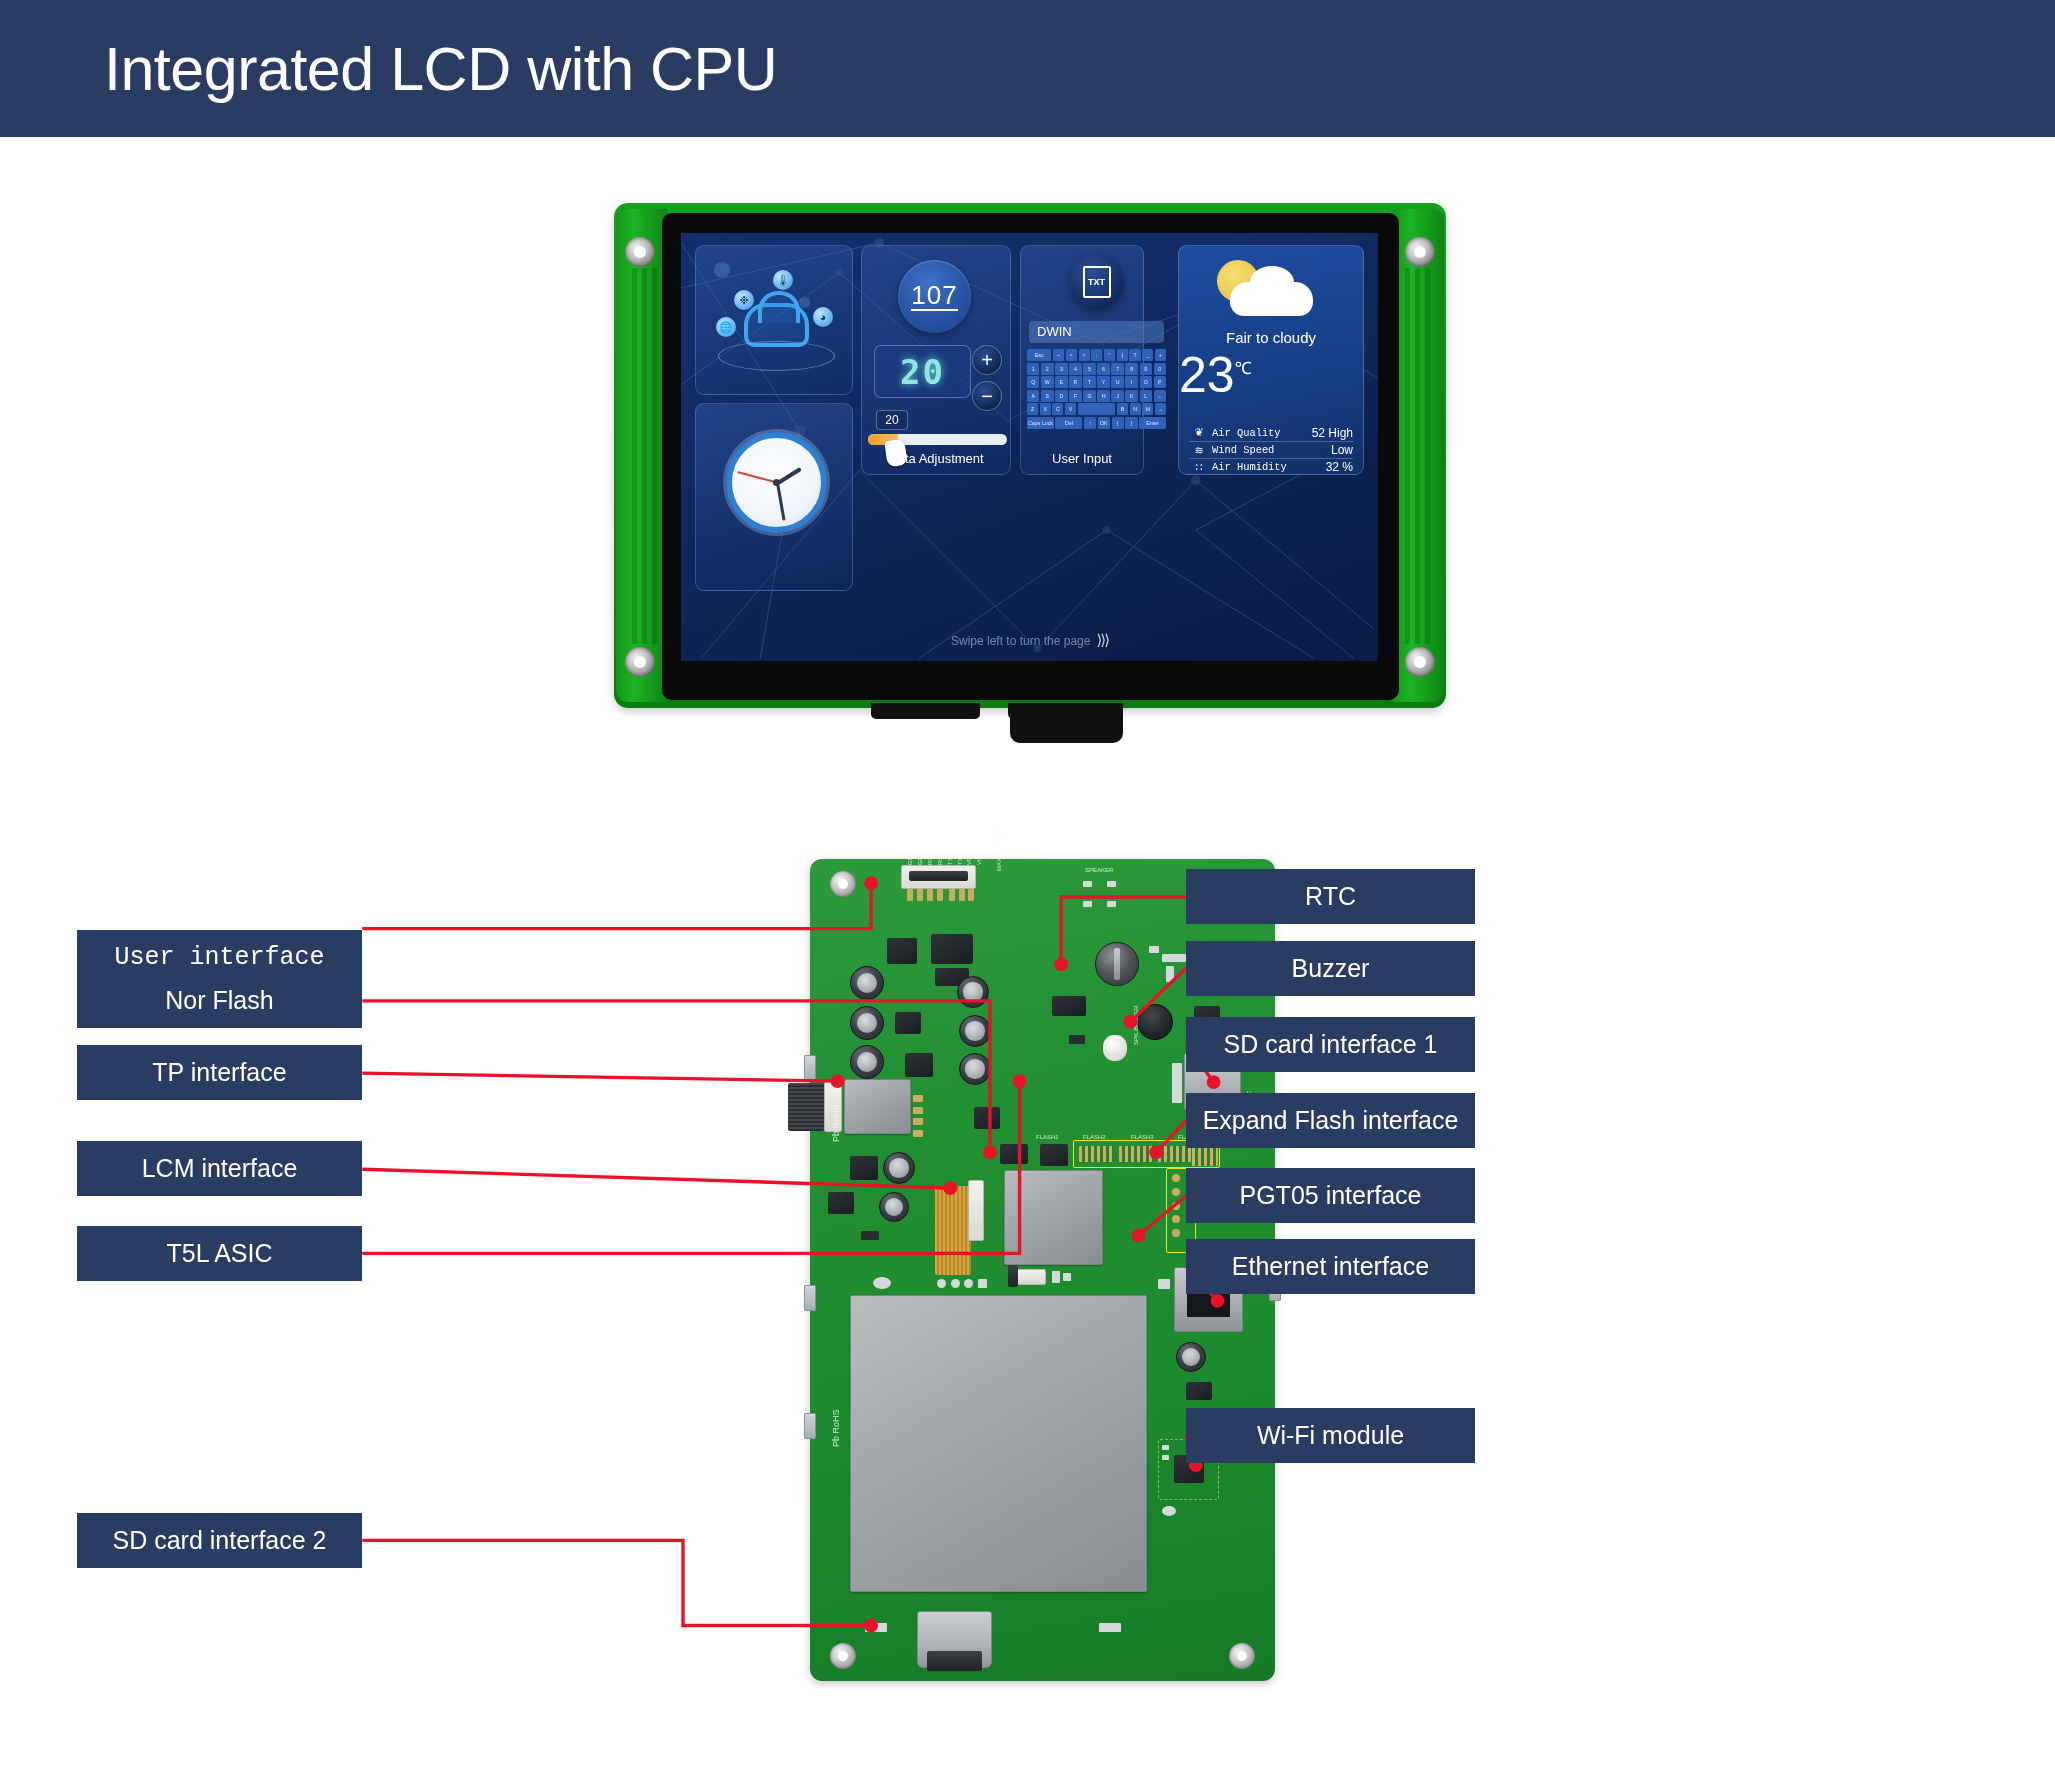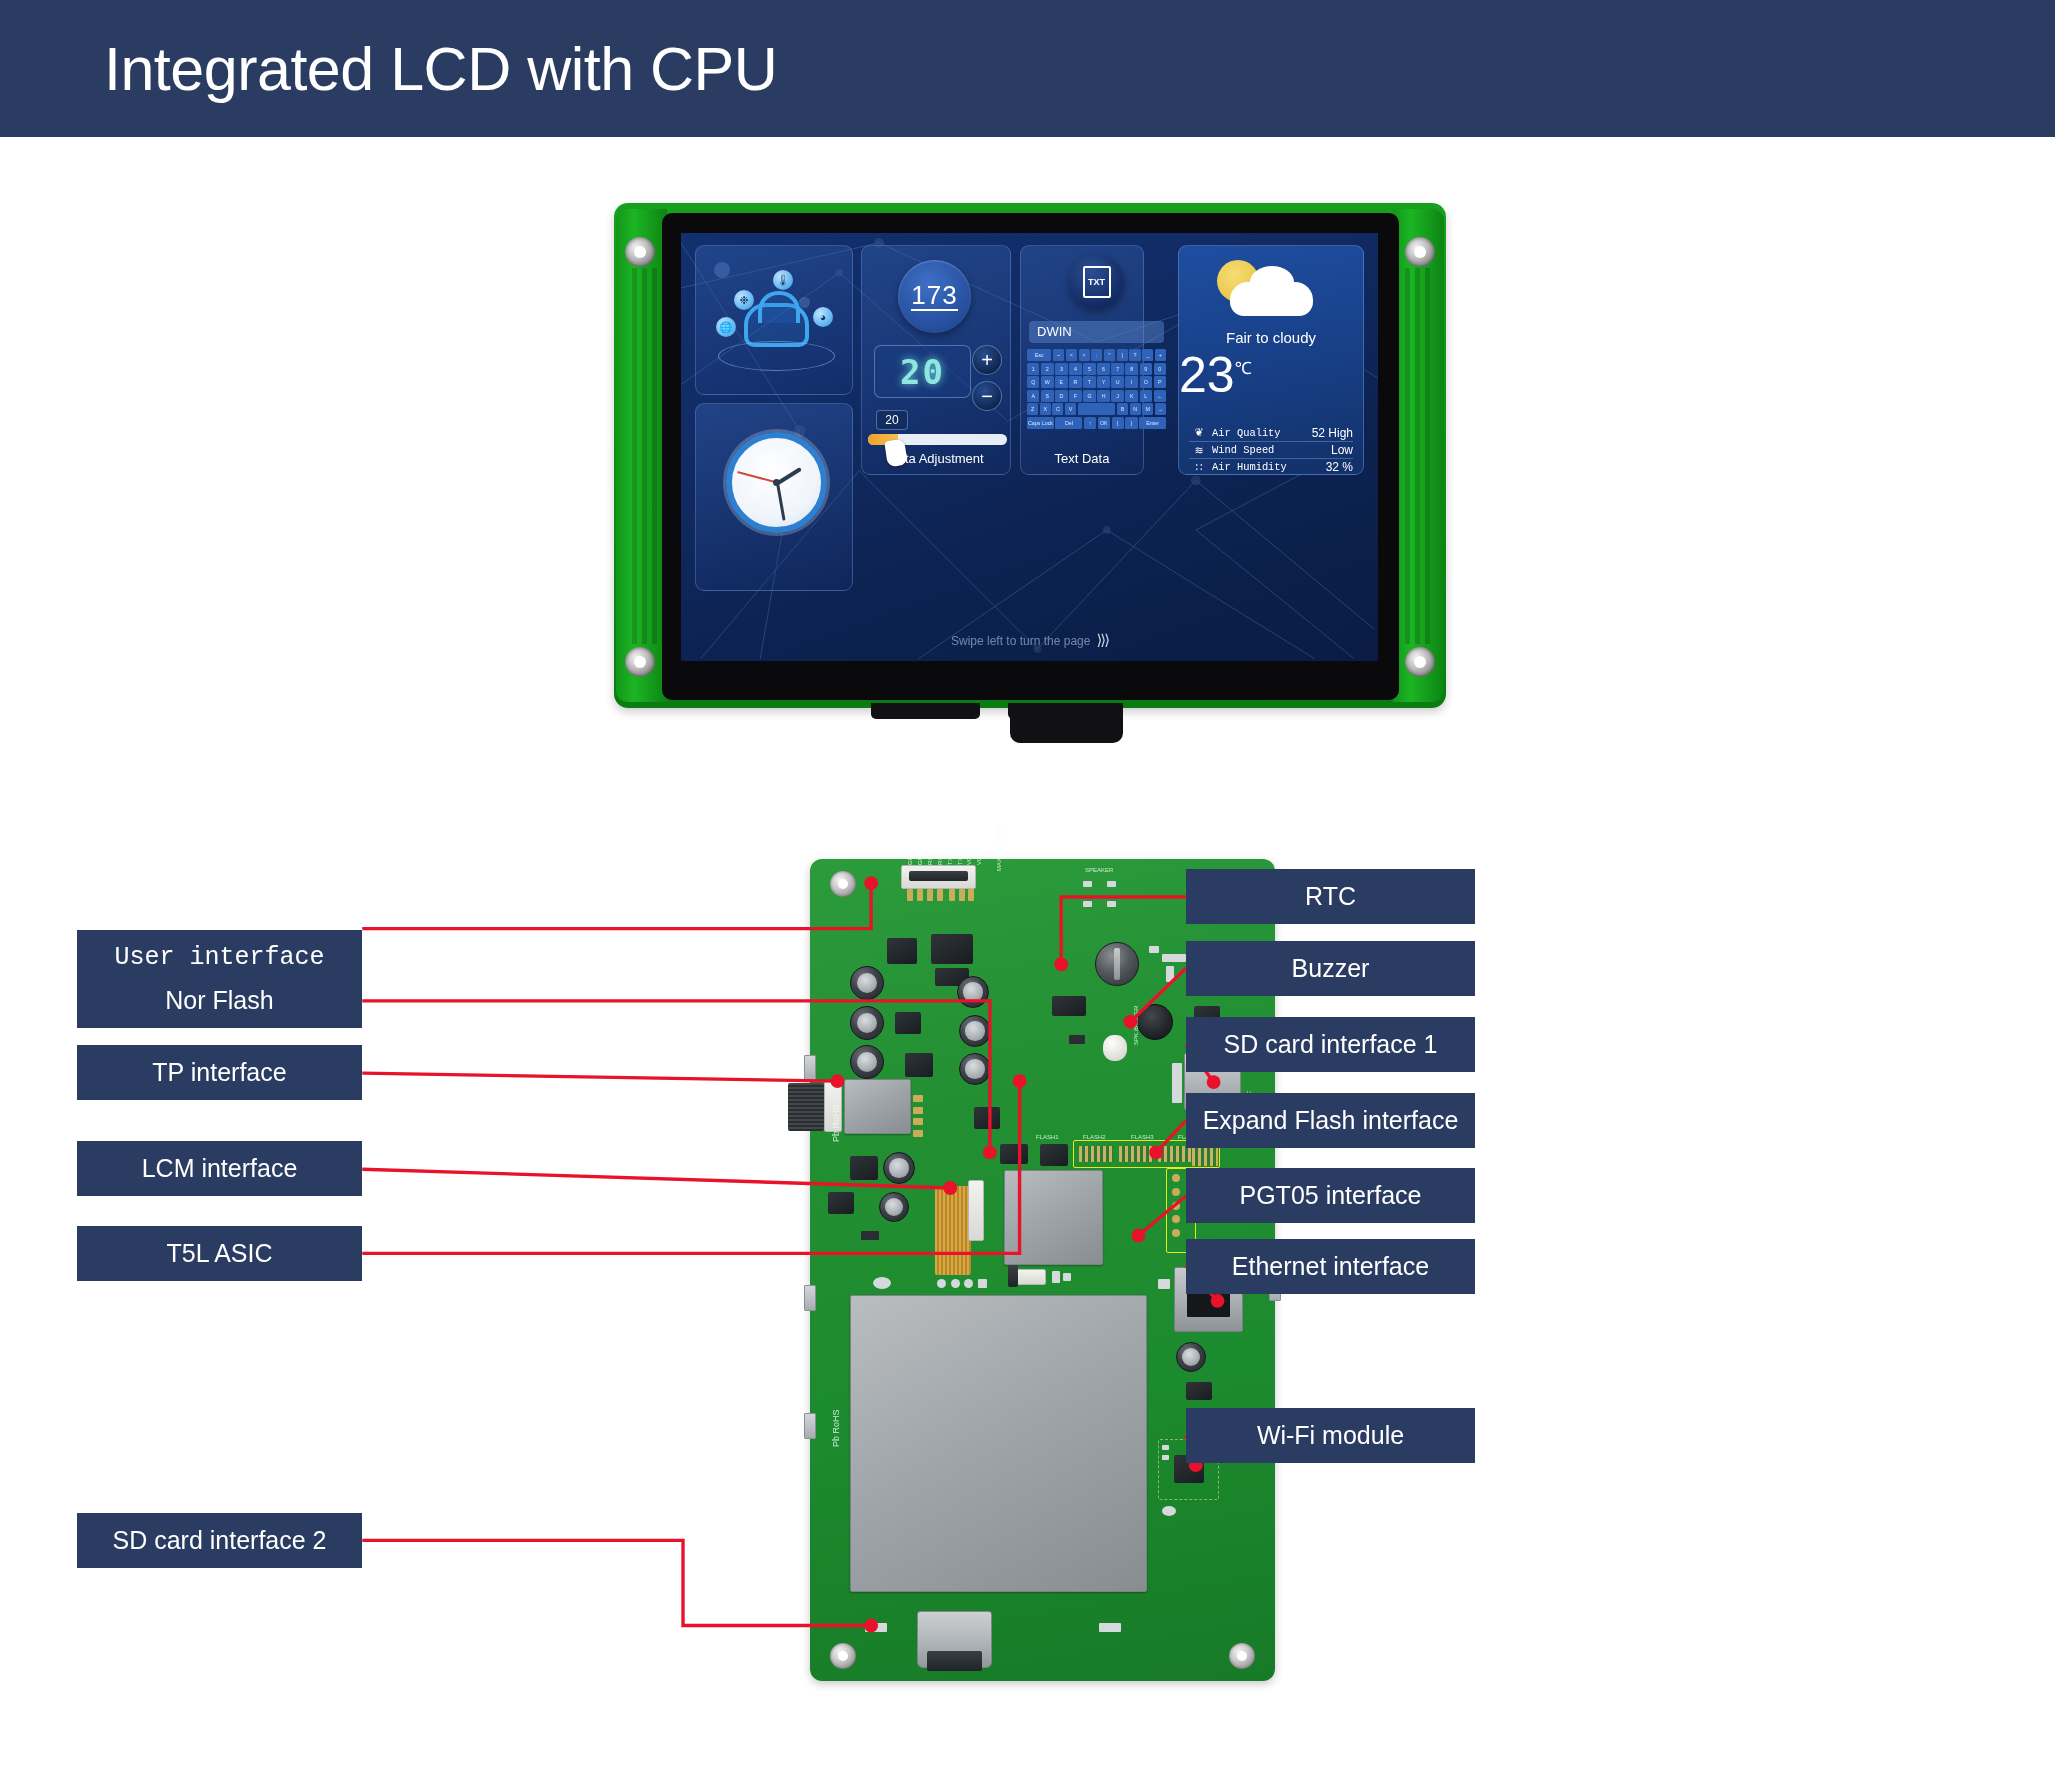--- a/index.html
+++ b/index.html
@@ -411,21 +411,21 @@
       <div class="clock-face">
         <div class="hand h"></div>
         <div class="hand m"></div>
         <div class="hand s"></div>
         <div class="pin"></div>
       </div>
     </div>
 
     <div class="panel p-data">
       <div class="circ123">
-        <span>173</span>
+        <span>107</span>
       </div>
       <div class="lcdbox">
         <span>20</span>
       </div>
       <div class="pmbtn plus">+</div>
       <div class="pmbtn minus">−</div>
       <div class="slider-tip">20</div>
       <div class="slider-track">
         <div class="slider-fill"></div>
       </div>
@@ -501,21 +501,21 @@
           <div class="kb-row">
             <div class="key wide">Caps Lock</div>
             <div class="key wide">Del</div>
             <div class="key">↑</div>
             <div class="key">OK</div>
             <div class="key">{</div>
             <div class="key">}</div>
             <div class="key wide">Enter</div>
           </div>
         </div>
-      <div class="panel-cap">Text Data</div>
+      <div class="panel-cap">User Input</div>
     </div>
 
     <div class="panel p-weather">
       <div class="w-sun"></div>
       <div class="w-cloud"></div>
       <div class="w-desc">Fair to cloudy</div>
       <div class="w-temp">
         <span>23</span><sup>℃</sup>
       </div>
       <div class="w-rows" id="weather-rows">

